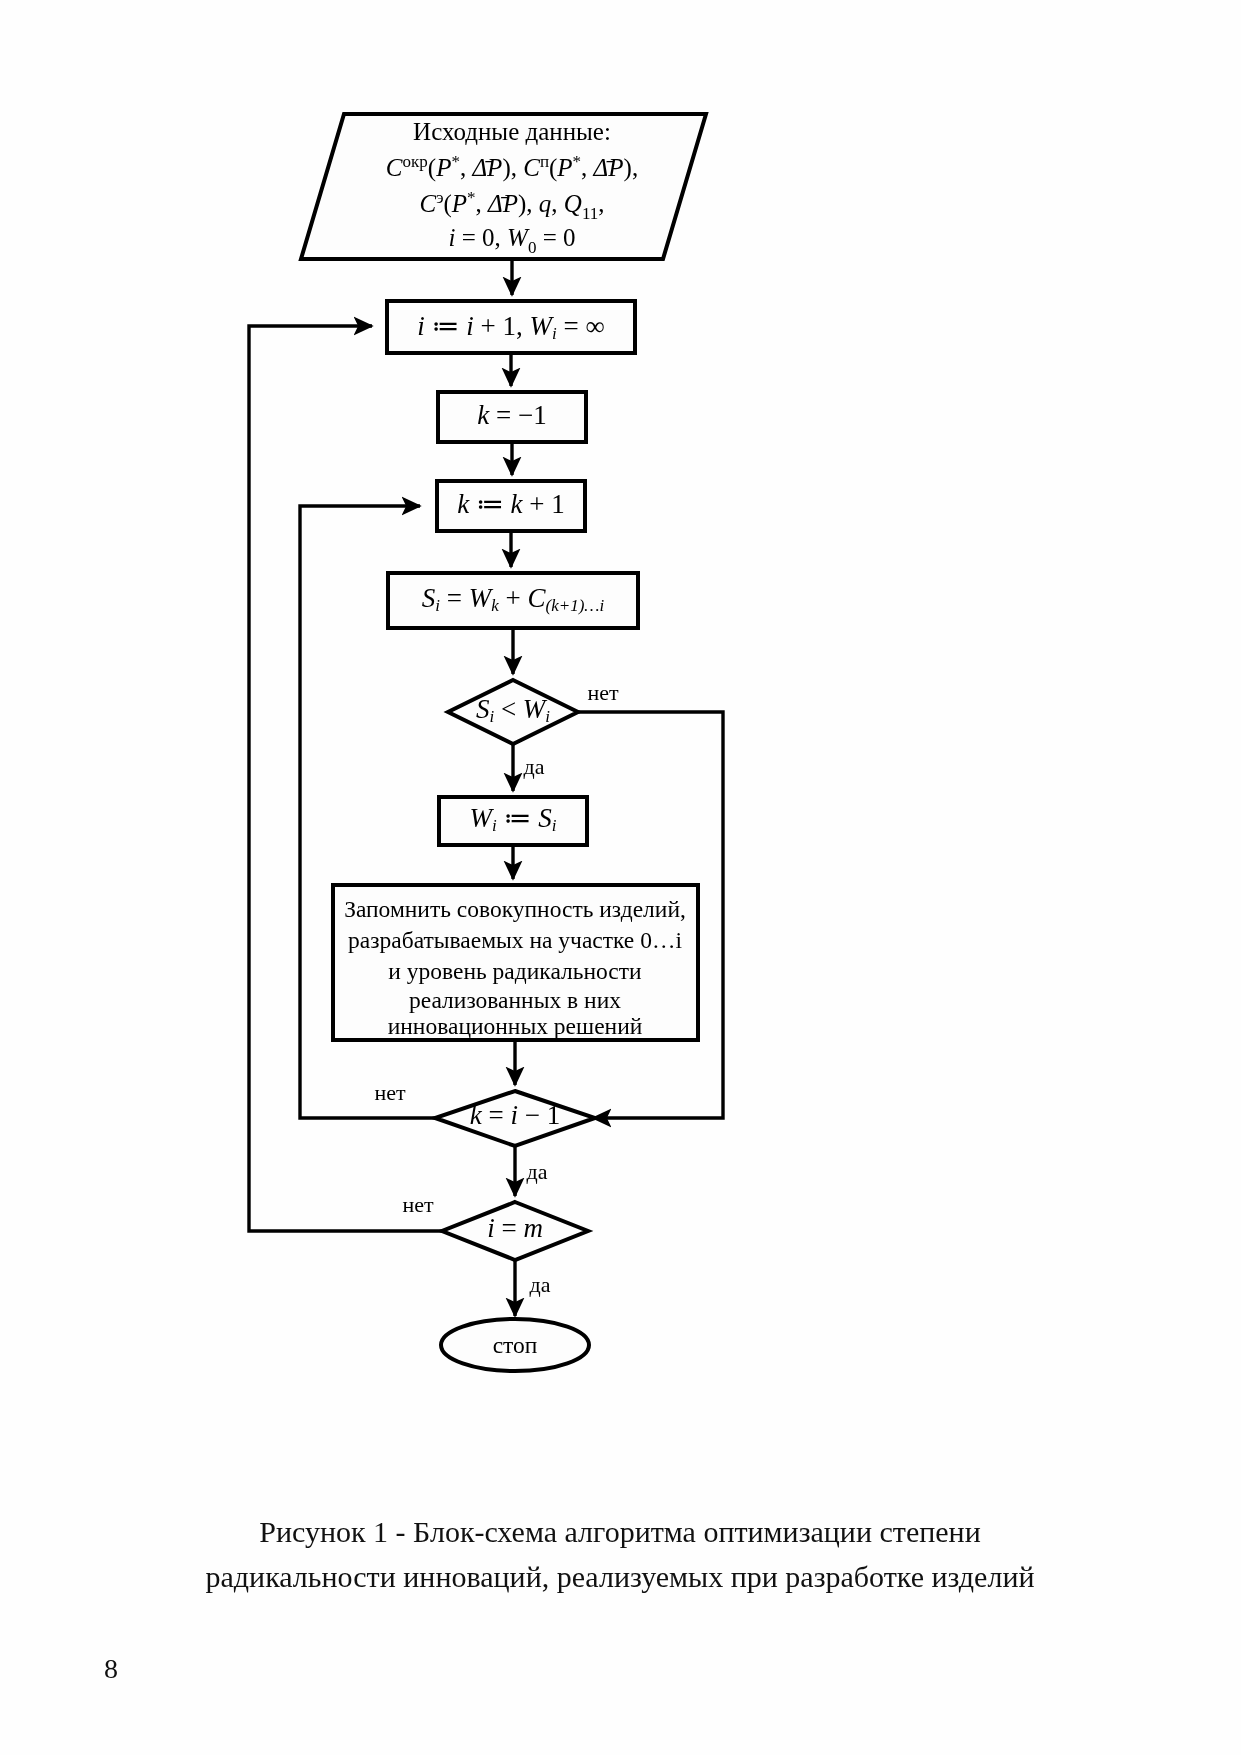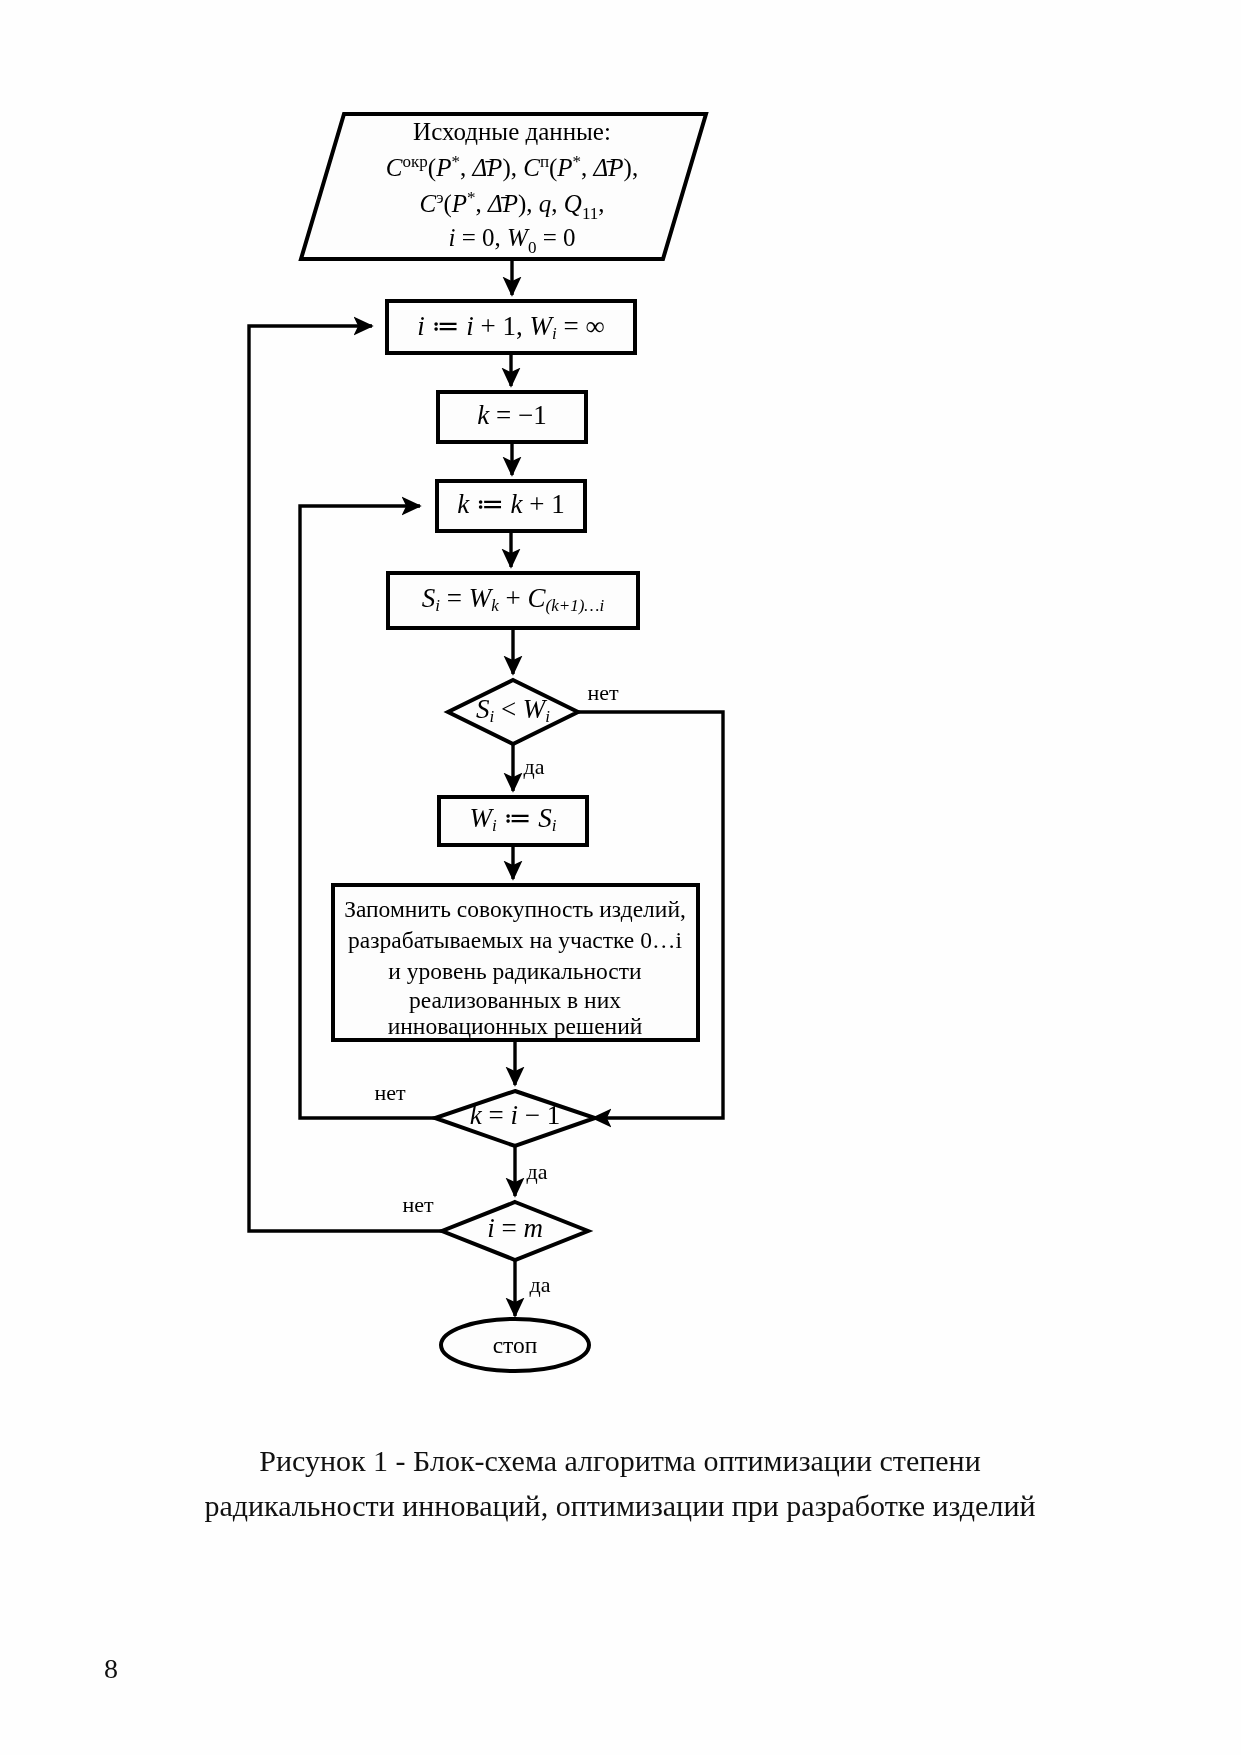--- a/index.html
+++ b/index.html
@@ -75,21 +75,21 @@
     text-anchor: middle;
   }
   .it { font-style: italic; }
   .rm { font-style: normal; }
   .sub { font-size: 17px; font-style: italic; }
   .subrm { font-size: 17px; font-style: normal; }
   .sup { font-size: 17px; font-style: normal; }
   .caption {
     position: absolute;
     left: 120px;
-    top: 1438px;
+    top: 1509px;
     width: 1000px;
     text-align: center;
     font-family: "Liberation Serif", "DejaVu Serif", serif;
     font-size: 30px;
     line-height: 45px;
     color: #111111;
   }
   .page-number {
     position: absolute;
     left: 104px;
@@ -203,18 +203,18 @@
     <path class="conn" d="M 442 1231 L 249 1231 L 249 326 L 372 326" marker-end="url(#ah)"></path>
 
     <path class="conn" d="M 515 1260 L 515 1316" marker-end="url(#ah)"></path>
 
     <ellipse class="shape" cx="515" cy="1345" rx="74" ry="26"></ellipse>
     <text class="plain" x="515" y="1353">стоп</text>
   </svg>
 
   <div class="caption">
     <div>Рисунок 1 - Блок-схема алгоритма оптимизации степени</div>
-    <div>радикальности инноваций, оптимизации при разработке изделий</div>
+    <div>радикальности инноваций, реализуемых при разработке изделий</div>
   </div>
 
   <div class="page-number">8</div>
 
 </div>
 
 </body></html>

